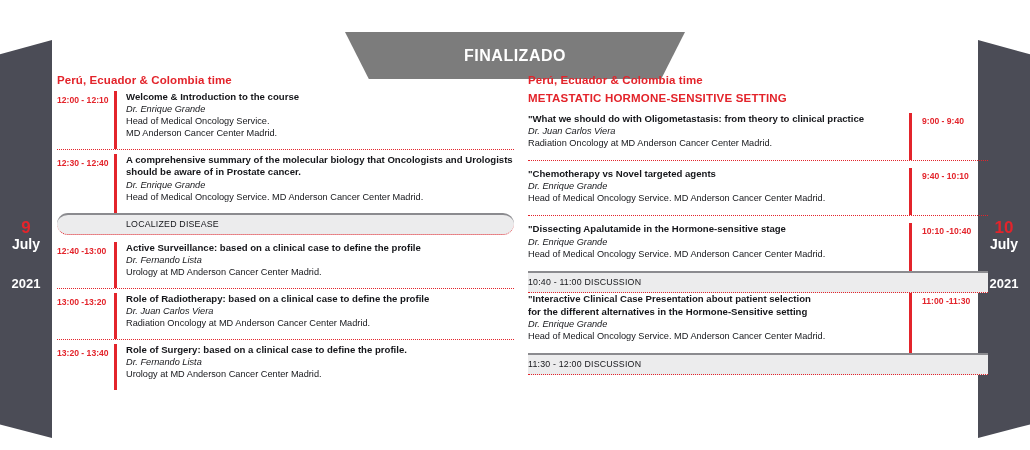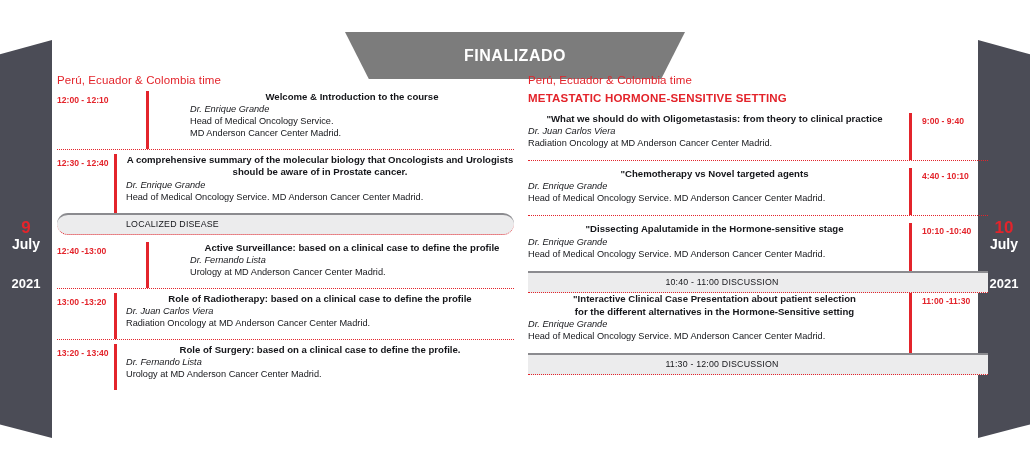--- a/index.html
+++ b/index.html
@@ -93,40 +93,40 @@
   .col {
     position: absolute;
     top: 74px;
   }
   .col-left  { left: 57px;  width: 457px; }
   .col-right { left: 528px; width: 460px; }
 
   .tz-title {
     color: #e3242b;
     font-size: 11.5px;
-    font-weight: normal;
+    font-weight: bold;
     margin: 0 0 5px 0;
     letter-spacing: 0.1px;
   }
   .section-title {
     color: #e3242b;
     font-size: 11.5px;
     font-weight: bold;
     margin: 6px 0 9px 0;
     letter-spacing: 0.2px;
   }
 
   
   .rowL {
     display: flex;
     align-items: stretch;
     border-top: 1px dotted #e3242b;
     padding-top: 4px;
   }
-  .rowL.first { border-top: none; padding-top: 0; gap: 32px; }
+  .rowL.first { border-top: none; padding-top: 0; }
   .rowL .time {
     width: 57px;
     flex: 0 0 57px;
     color: #e3242b;
     font-size: 8.6px;
     font-weight: bold;
     padding-top: 4px;
     text-align: left;
     white-space: nowrap;
   }
@@ -162,21 +162,20 @@
     padding-top: 3px;
     white-space: nowrap;
   }
 
   .s-title {
     font-size: 9.6px;
     font-weight: bold;
     color: #15161a;
     line-height: 1.28;
     margin: 0 0 1px 0;
-    text-align: center;
   }
   .s-speaker {
     font-size: 9.2px;
     font-style: italic;
     color: #15161a;
     line-height: 1.3;
     margin: 0;
   }
   .s-affil {
     font-size: 9.2px;
@@ -191,21 +190,21 @@
     border-top: 2px solid #8b8b8f;
     border-bottom: 1px dotted #e3242b;
     height: 19px;
     display: flex;
     align-items: center;
     font-size: 8.8px;
     color: #15161a;
     letter-spacing: 0.2px;
   }
   .band.left-band { padding-left: 69px; border-radius: 11px; }
-  .band.right-band { justify-content: center; padding-right: 72px; }
+  .band.right-band { padding-right: 72px; }
   .band-spacer { height: 7px; }
 </style>
 </head>
 <body>
 
 <div id="stage">
 
   <div class="banner">
     <span>FINALIZADO</span>
   </div>
@@ -303,21 +302,21 @@
       <div class="time">9:00 - 9:40</div>
     </div>
 
     <div class="rowR">
       <div class="body">
         <div class="s-title">"Chemotherapy vs Novel targeted agents</div>
         <div class="s-speaker">Dr. Enrique Grande</div>
         <div class="s-affil">Head of Medical Oncology Service. MD Anderson Cancer Center Madrid.</div>
       </div>
       <div class="rule"></div>
-      <div class="time">4:40 - 10:10</div>
+      <div class="time">9:40 - 10:10</div>
     </div>
 
     <div class="rowR">
       <div class="body">
         <div class="s-title">"Dissecting Apalutamide in the Hormone-sensitive stage</div>
         <div class="s-speaker">Dr. Enrique Grande</div>
         <div class="s-affil">Head of Medical Oncology Service. MD Anderson Cancer Center Madrid.</div>
       </div>
       <div class="rule"></div>
       <div class="time">10:10 -10:40</div>

